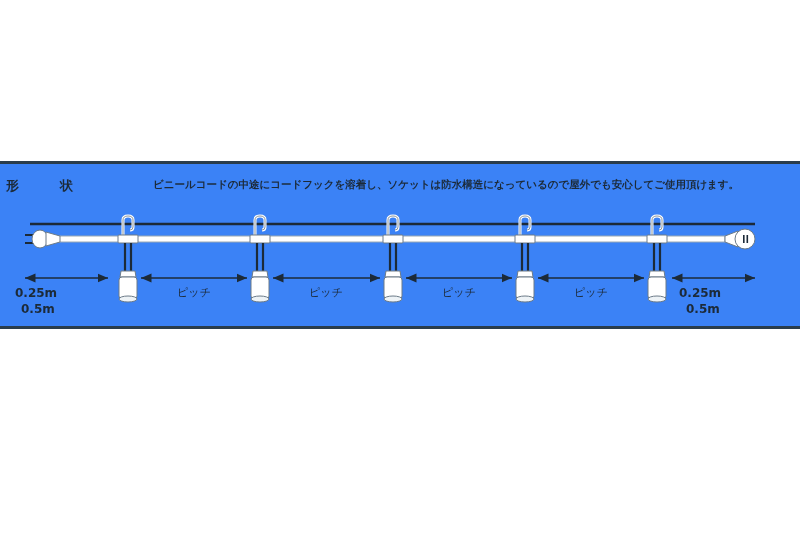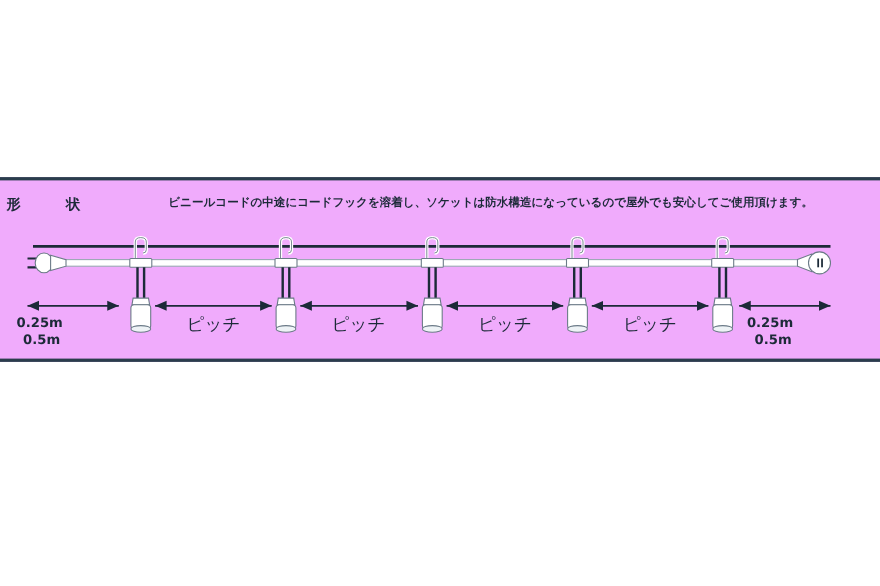--- a/index.html
+++ b/index.html
@@ -1,27 +1,27 @@
 <!DOCTYPE html>
 <html><head>
 <meta charset="utf-8">
 <style>
   html, body { margin: 0; padding: 0; background: #ffffff; }
   body { width: 800px; height: 533px; position: relative; overflow: hidden;
          font-family: "DejaVu Sans", "Liberation Sans", sans-serif; }
   .panel { position: absolute; left: 0; top: 161px; width: 800px; height: 168px;
-           background: #f0abfc; border-top: 3px solid #2a3d4c; border-bottom: 3px solid #2a3d4c;
+           background: #3b82f6; border-top: 3px solid #2a3d4c; border-bottom: 3px solid #2a3d4c;
            box-sizing: border-box; }
   .title { position: absolute; left: 6px; top: 13px; font-size: 13px; font-weight: bold;
            color: #1c2a38; letter-spacing: 14px; }
   .desc { position: absolute; left: 153px; top: 12px; font-size: 10.5px; font-weight: bold;
           color: #1c2a38; line-height: 16px; white-space: nowrap; text-align: right; }
   svg.diagram { position: absolute; left: 0; top: 0; }
   .lbl { position: absolute; font-size: 12px; font-weight: bold; color: #1c2a38; text-align: center; }
-  .pitch { position: absolute; font-size: 16px; color: #1c2a38; transform: translateX(-50%); }
+  .pitch { position: absolute; font-size: 11px; color: #1c2a38; transform: translateX(-50%); }
 </style>
 </head>
 <body>
 
 <div class="panel">
   <div class="title">形　状</div>
   <div class="desc">
     <div>ビニールコードの中途にコードフックを溶着し、ソケットは防水構造になっているので屋外でも安心してご使用頂けます。</div>
   </div>
 

